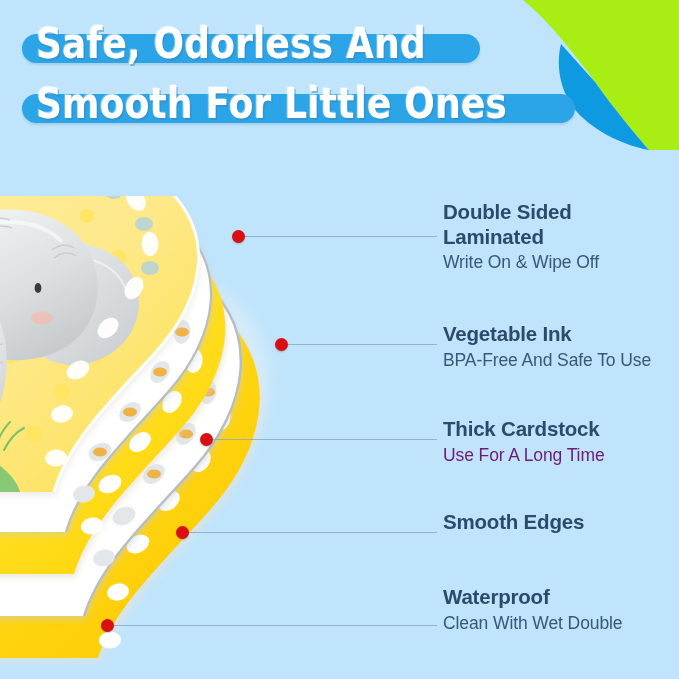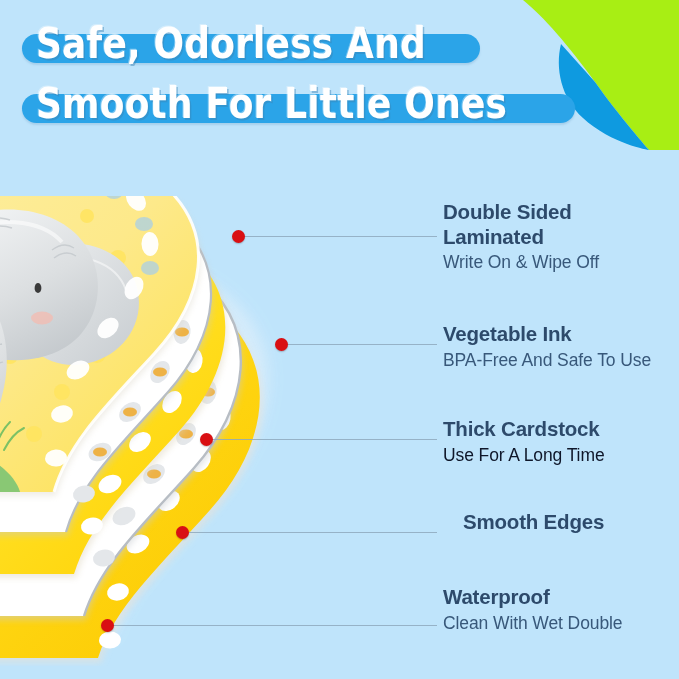--- a/index.html
+++ b/index.html
@@ -445,24 +445,24 @@
       <p class="f-title" style="color: rgb(45, 74, 107);">Double Sided
 Laminated</p>
       <p class="f-sub" style="color: rgb(56, 88, 122);">Write On &amp; Wipe Off</p>
     </div>
     <div class="feature" id="feat1" style="top: 322px;">
       <p class="f-title" style="color: rgb(45, 74, 107);">Vegetable Ink</p>
       <p class="f-sub" style="color: rgb(56, 88, 122);">BPA-Free And Safe To Use</p>
     </div>
     <div class="feature" id="feat2" style="top: 417px;">
       <p class="f-title" style="color: rgb(45, 74, 107);">Thick Cardstock</p>
-      <p class="f-sub" style="color: #0f172a;">Use For A Long Time</p>
+      <p class="f-sub" style="color: #701a75;">Use For A Long Time</p>
     </div>
     <div class="feature" id="feat3" style="top: 510px;">
-      <p class="f-title" style="color: rgb(45, 74, 107); margin-left: 20px;">Smooth Edges</p>
+      <p class="f-title" style="color: rgb(45, 74, 107);">Smooth Edges</p>
     </div>
     <div class="feature" id="feat4" style="top: 585px;">
       <p class="f-title" style="color: rgb(45, 74, 107);">Waterproof</p>
       <p class="f-sub" style="color: rgb(56, 88, 122);">Clean With Wet Double</p>
     </div>
   </div>
 
 </div>
 
 </body></html>

